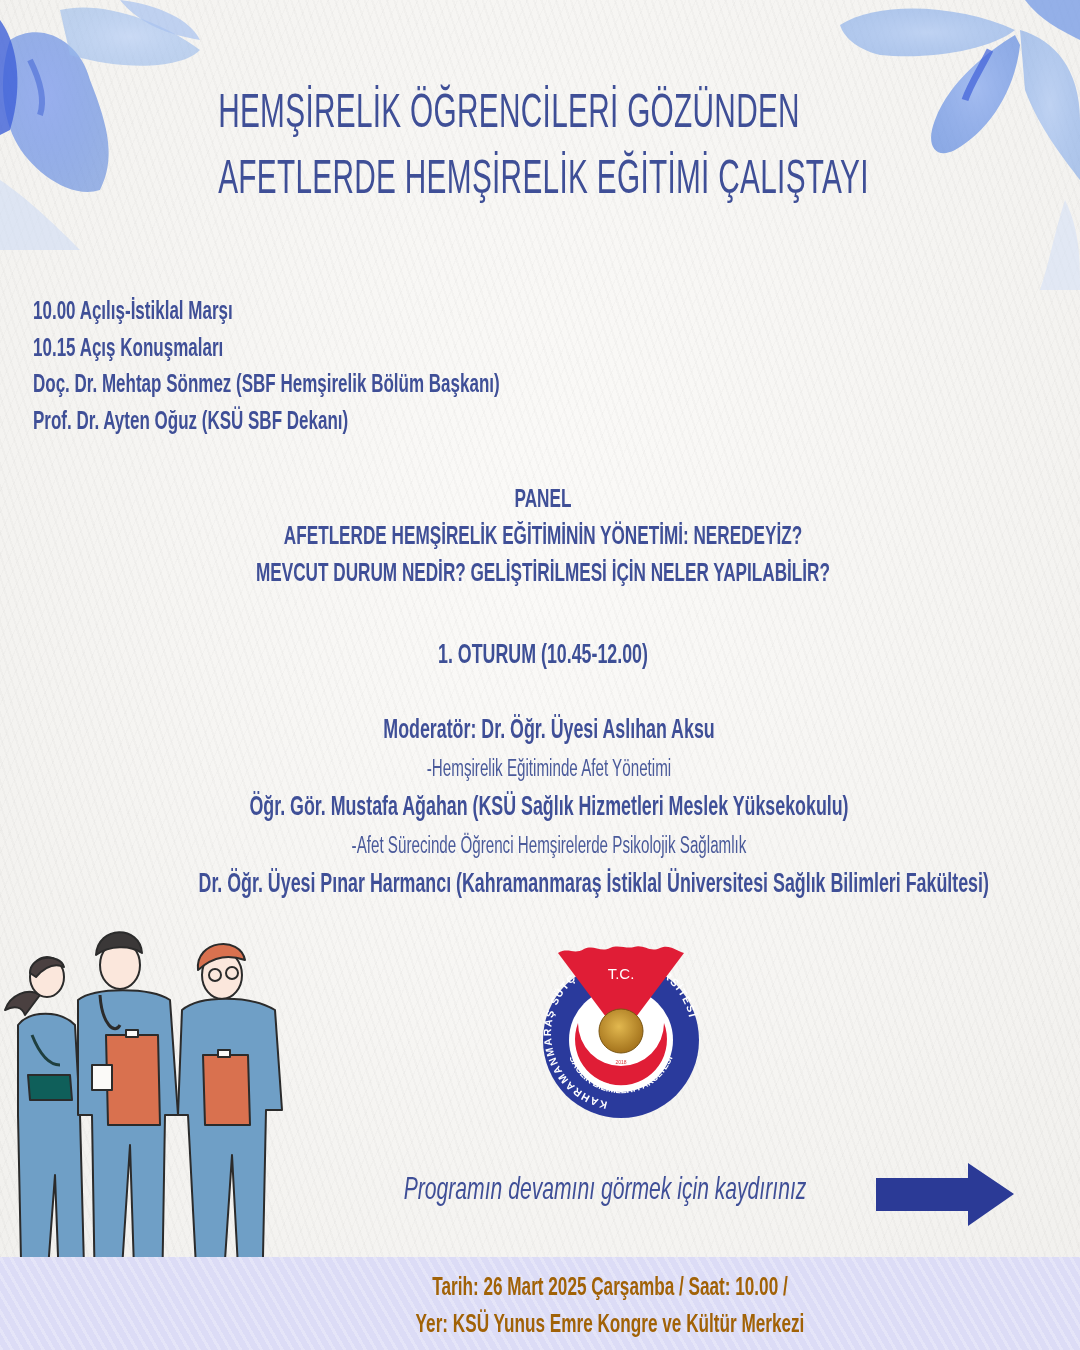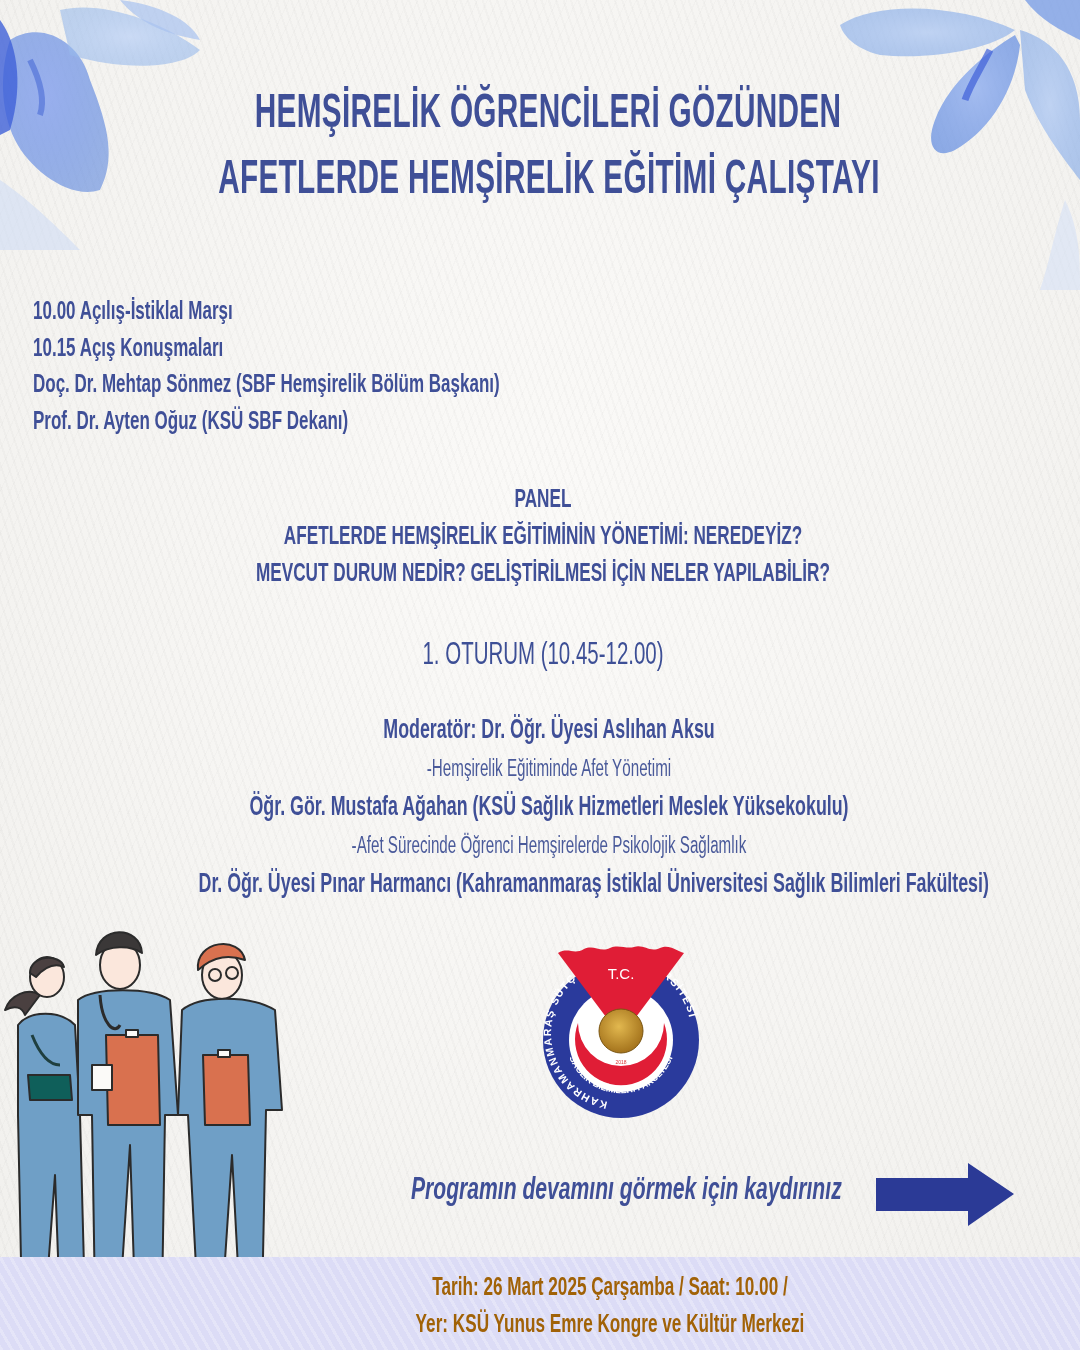--- a/index.html
+++ b/index.html
@@ -11,41 +11,41 @@
   }
   .paper {
     position:absolute; inset:0;
     background:
       repeating-linear-gradient(72deg, rgba(0,0,0,0.018) 0 2px, transparent 2px 7px),
       repeating-linear-gradient(-65deg, rgba(0,0,0,0.015) 0 1px, transparent 1px 9px),
       radial-gradient(ellipse at 50% 40%, #fbfaf8 0%, #f1f0ed 100%);
   }
   .flower { position:absolute; }
   .title {
-    position:absolute; left:0; right:0; top:78px; text-align:center;
-    font-weight:bold; color:#3f4f97; font-size:48px; line-height:66px;
+    position:absolute; left:0; right:0; top:78px; text-align:left;
+    font-weight:normal; color:#3f4f97; font-size:48px; line-height:66px;
     letter-spacing:0.5px;
     margin-left:16px;
   }
   .title .line { display:block; transform:scaleX(0.62); white-space:nowrap; }
   .schedule {
     position:absolute; left:33px; top:282px; font-weight:bold; font-size:25px;
     line-height:36.5px; color:#3f4f97;margin-top:10px;
   }
   .schedule .line { display:block; transform:scaleX(0.68); transform-origin:left center; white-space:nowrap; }
   .center-block { position:absolute; left:0; right:0; text-align:center; white-space:nowrap;padding-left:6px; }
   .center-block .line { display:block; transform:scaleX(0.66); white-space:nowrap; }
   .panel { top:480px; font-weight:bold; font-size:26px; line-height:37px; color:#3f4f97; }
-  .session { top:636px; font-weight:normal; font-size:31px; line-height:36px; }
+  .session { top:636px; font-weight:bold; font-size:27px; line-height:36px; }
   .speakers { top:710px; font-size:27px; line-height:38.5px;margin-left:12px; }
   .speakers .bold { font-weight:bold; color:#3f4f97; }
   .speakers .light { font-weight:normal; font-size:23px; color:#4a5a9a; }
   .scroll-cta {
     position:absolute; left:300px; top:1170px; width:570px; text-align:center;
-    font-weight:bold; font-style:italic; font-size:32px; color:#3f4f97; white-space:nowrap;
+    font-weight:normal; font-style:italic; font-size:32px; color:#3f4f97; white-space:nowrap;
   }
   .scroll-cta span { display:inline-block; transform:scaleX(0.66); }
   .arrow { position:absolute; left:876px; top:1163px; width:140px; height:64px; }
   .band {
     position:absolute; left:0; right:0; top:1257px; bottom:0;
     background:
       repeating-linear-gradient(60deg, rgba(255,255,255,0.25) 0 3px, transparent 3px 9px),
       #dcdcf6;
   }
   .footer {

